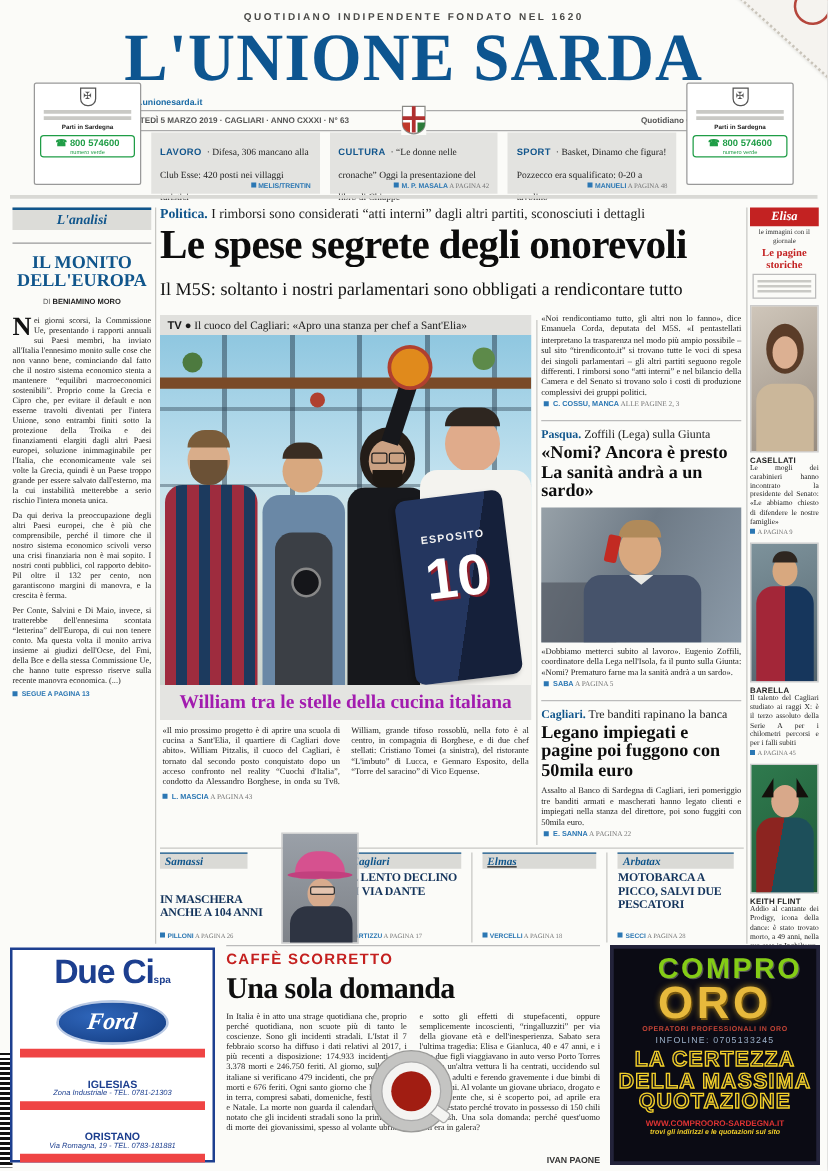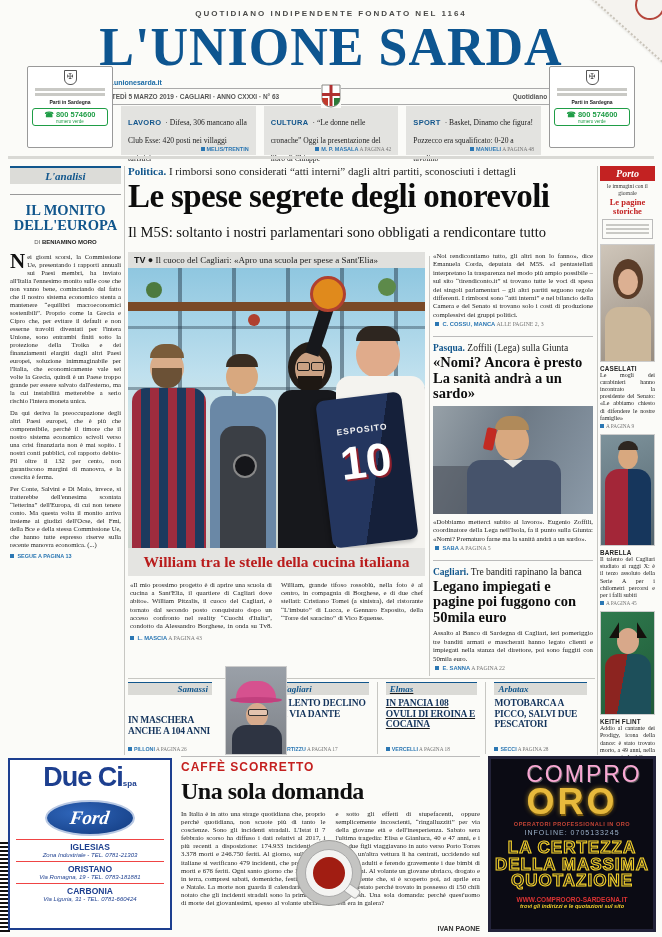--- a/index.html
+++ b/index.html
@@ -82,21 +82,21 @@
   .head{position:absolute;border-radius:50%;}
   .body-shape{position:absolute;border-radius:14px 14px 0 0;}
   .jersey{position:absolute;left:196px;top:128px;width:86px;height:148px;background:
           linear-gradient(105deg,#24365f 0 58%,#15203a 58%);border-radius:8px;
           transform:rotate(-7deg);box-shadow:-2px 2px 4px rgba(0,0,0,.25);text-align:center;z-index:6;}
   .jersey .jname{margin-top:28px;color:#f2f2f2;font-family:"Liberation Sans",sans-serif;
           font-size:8.5px;font-weight:bold;letter-spacing:1px;}
   .jersey .jnum{color:#fff;font-family:"Liberation Sans",sans-serif;font-size:46px;
           font-weight:bold;text-shadow:2px 2px 0 #8c1f2c;}
   .tv-caption{background:#e4e4e1;text-align:center;padding:5px 2px;font-size:15.5px;
-          font-weight:bold;color:#b91c1c;}
+          font-weight:bold;color:#a21caf;}
   .tv-body{column-count:2;column-gap:9px;font-size:6.8px;line-height:8.2px;padding:5px 2px 3px;}
   .story-byline{font-size:5.8px;padding:2px;}
   .story-byline b{color:#2b77b3;font-family:"Liberation Sans",sans-serif;}
   .story-byline span{color:#777;}
 
   
   .rcol{top:252px;left:433px;width:160px;}
   .rcol .txt{font-size:6.8px;line-height:8.4px;}
   .r-div{height:1px;background:#bbb;margin:7px 0 6px;}
   .r-kick{font-size:9.5px;white-space:nowrap;}
@@ -137,21 +137,21 @@
   .ford{top:758px;left:8px;width:164px;height:172px;border:2px solid #1d3f8f;background:#fff;
       text-align:center;box-sizing:border-box;padding-top:4px;font-family:"Liberation Sans",sans-serif;}
   .ford .name{font-size:27px;font-weight:bold;color:#1d3f8f;letter-spacing:-1px;line-height:26px;}
   .ford .name small{font-size:8px;letter-spacing:0;}
   .ford-oval{width:86px;height:32px;margin:3px auto;border-radius:50%;
       background:radial-gradient(ellipse at 35% 35%,#2f66bb,#123a7e);border:2px solid #b9c9e4;
       display:flex;align-items:center;justify-content:center;}
   .ford-oval span{color:#fff;font-style:italic;font-weight:bold;font-size:19px;
       font-family:"Liberation Serif",serif;transform:skewX(-8deg);}
   .ford .tag{font-size:8px;font-weight:bold;color:#1d3f8f;line-height:9.5px;margin:2px 8px;}
-  .ford .loc{border-top:1px solid #ef4444;margin:3px 6px 0;padding-top:2px;}
+  .ford .loc{border-top:7px solid #ef4444;margin:3px 6px 0;padding-top:16px;}
   .ford .city{font-size:8.5px;font-weight:bold;color:#1d3f8f;}
   .ford .det{font-size:6px;font-style:italic;color:#1d3f8f;}
   .barcode{top:842px;left:0px;width:10px;height:92px;
       background:repeating-linear-gradient(180deg,#111 0 2px,#fff 2px 4px);}
 
   .caffe{top:756px;left:181px;width:299px;height:176px;position:absolute;}
   .caffe-label{color:#c4201f;font-family:"Liberation Sans",sans-serif;font-weight:bold;
       font-size:12px;letter-spacing:1px;border-top:1px solid #bbb;padding-top:3px;}
   .caffe-head{font-size:24px;font-weight:bold;color:#0f0f0f;margin:4px 0 5px;letter-spacing:-.5px;}
   .caffe-body{column-count:2;column-gap:10px;font-size:6.8px;line-height:8.1px;height:118px;overflow:hidden;}
@@ -159,37 +159,37 @@
   .coffee .saucer{position:absolute;inset:0;border-radius:50%;background:#c4c4c2;border:1px solid #9a9a98;}
   .coffee .cup{position:absolute;inset:9px;border-radius:50%;background:#f4f4f2;border:1px solid #aaa;}
   .coffee .brew{position:absolute;inset:17px;border-radius:50%;background:#a11d12;}
   .coffee .handle{position:absolute;right:2px;bottom:10px;width:14px;height:8px;background:#f4f4f2;
       border:1px solid #aaa;border-radius:3px;transform:rotate(35deg);}
   .caffe-by{position:absolute;right:0;bottom:0;font-size:7px;font-weight:bold;
       font-family:"Liberation Sans",sans-serif;color:#333;}
 
   .oro{top:756px;left:488px;width:168px;height:176px;background:#0b0b14;border:3px solid #23233a;
       box-sizing:border-box;text-align:center;padding-top:4px;font-family:"Liberation Sans",sans-serif;}
-  .oro .l1{color:#f9a8d4;font-weight:normal;font-size:23px;letter-spacing:2px;line-height:22px;
+  .oro .l1{color:#84cc16;font-weight:bold;font-size:23px;letter-spacing:2px;line-height:22px;
       text-shadow:1px 1px 0 #555;margin-left:24px;}
   .oro .l2{color:#e7b93c;font-weight:bold;font-size:36px;letter-spacing:3px;line-height:34px;
       text-shadow:1px 2px 0 #7a5a10,0 0 5px #9c7b1e;}
   .oro .l3{color:#c24436;font-size:5.6px;font-weight:bold;letter-spacing:.5px;margin-top:2px;}
   .oro .info{color:#9db2ca;font-size:7px;margin-top:2px;letter-spacing:1px;}
   .oro .msg{margin-top:4px;color:#15151e;font-weight:bold;font-size:17px;line-height:16.5px;
       letter-spacing:1px;-webkit-text-stroke:1.1px #f2cf2a;text-stroke:1px #f2cf2a;}
   .oro .web{color:#d33;font-size:6.5px;font-weight:bold;margin-top:6px;}
   .oro .foot{color:#f2cf2a;font-size:5.6px;font-style:italic;font-weight:bold;}
 </style>
 </head>
 <body>
 
 <div class="page">
 
-  <div class="abs tagline sans">QUOTIDIANO INDIPENDENTE FONDATO NEL 1164</div>
+  <div class="abs tagline sans">QUOTIDIANO INDIPENDENTE FONDATO NEL 1620</div>
   <div class="abs masthead">L'UNIONE SARDA</div>
   <div class="abs stamp">
 
     <span class="mark"></span>
 
   </div>
   <div class="abs website sans">www.unionesarda.it</div>
   <div class="abs issue-row sans">
     <span style="font-weight:bold;">MARTEDÌ 5 MARZO 2019  ·  CAGLIARI  ·  ANNO CXXXI  ·  N° 63</span>
     <span style="font-weight:bold;">Quotidiano  € 1,30</span>
@@ -270,21 +270,21 @@
     <b>Politica.</b>
     <span>I rimborsi sono considerati “atti interni” dagli altri partiti, sconosciuti i dettagli</span>
   </div>
   <div class="abs headline">Le spese segrete degli onorevoli</div>
   <div class="abs subhead">Il M5S: soltanto i nostri parlamentari sono obbligati a rendicontare tutto</div>
 
   <div class="abs tvbox">
     <div class="tv-head">
       <b>TV</b>
       <span>●</span>
-      <span>Il cuoco del Cagliari: «Apro una scuola per spese a Sant'Elia»</span>
+      <span>Il cuoco del Cagliari: «Apro una stanza per chef a Sant'Elia»</span>
     </div>
     <div class="tv-photo">
       <div class="winGrid"></div>
       <div class="shelf"></div>
       <div class="deco" style="left:18px;top:14px;width:16px;height:16px;background:#4d7a3f;"></div>
       <div class="deco" style="left:250px;top:10px;width:18px;height:18px;background:#5d8a4a;"></div>
       <div class="deco" style="left:120px;top:46px;width:12px;height:12px;background:#b0402f;"></div>
 
       <div>
         <div class="head" style="left:22px;top:82px;width:34px;height:36px;background:#d9ad8a;"></div>
@@ -372,51 +372,50 @@
     <div class="story-byline">
       <span class="bullet"></span>
       <b>E. SANNA</b>
       <span>A PAGINA 22</span>
     </div>
   </div>
 
   <div class="hairline-h" style="left:128px;top:678px;width:467px;"></div>
   <div class="abs briefs">
     <div class="brief" style="width:150px;">
-      <div class="brief-label" style="width:84px;box-sizing:border-box;text-align:right;">Samassi</div>
+      <div class="brief-label" style="width:70px;box-sizing:border-box;">Samassi</div>
       <h3 style="width:92px;margin-top:20px;">IN MASCHERA ANCHE A 104 ANNI</h3>
       <div class="bl2"><span class="bullet"></span><b style="color:#2b77b3;" class="sans">PILLONI</b> <span style="color:#777;">A PAGINA 26</span></div>
       <div class="granny">
         <div class="head" style="left:10px;top:14px;width:40px;height:22px;background:#d6518f;border-radius:20px 20px 6px 6px;"></div>
         <div style="position:absolute;left:4px;top:30px;width:52px;height:6px;background:#c2407e;border-radius:50%;"></div>
         <div class="head" style="left:20px;top:36px;width:22px;height:24px;background:#d8ab8d;"></div>
         <div style="position:absolute;left:22px;top:42px;width:18px;height:5px;border:1px solid #333;border-radius:2px;background:rgba(255,255,255,.3);"></div>
         <div class="body-shape" style="left:6px;top:58px;width:50px;height:30px;background:#2e3442;"></div>
       </div>
     </div>
     <div class="brief" style="width:104px;">
       <div class="brief-label">Cagliari</div>
       <h3>IL LENTO DECLINO DI VIA DANTE</h3>
       <div class="bl2"><span class="bullet"></span><b style="color:#2b77b3;" class="sans">ARTIZZU</b> <span style="color:#777;">A PAGINA 17</span></div>
     </div>
     <div class="brief" style="width:104px;text-decoration:underline;">
       <div class="brief-label">Elmas</div>
-      <h3>IN PANCIA 108 OVULI DI EROINA E COCAINA</h3>
       <div class="bl2"><span class="bullet"></span><b style="color:#2b77b3;" class="sans">VERCELLI</b> <span style="color:#777;">A PAGINA 18</span></div>
     </div>
     <div class="brief" style="width:105px;">
       <div class="brief-label">Arbatax</div>
       <h3>MOTOBARCA A PICCO, SALVI DUE PESCATORI</h3>
       <div class="bl2"><span class="bullet"></span><b style="color:#2b77b3;" class="sans">SECCI</b> <span style="color:#777;">A PAGINA 28</span></div>
     </div>
   </div>
 
   <div class="hairline-v" style="left:597px;top:166px;height:589px;"></div>
   <div class="abs sidebar">
-    <div class="domani">Porto</div>
+    <div class="domani">Elisa</div>
     <div class="domani-sub">le immagini con il giornale</div>
     <div class="domani-hl">Le pagine storiche</div>
     <div class="mini-box">
         <div></div>
         <div></div>
         <div></div>
       </div>
 
     <div class="sb-photo" style="height:118px;background:linear-gradient(150deg,#cfc6ba,#978c80);">
       <div class="head" style="left:12px;top:14px;width:30px;height:40px;background:#5a3c28;"></div>

